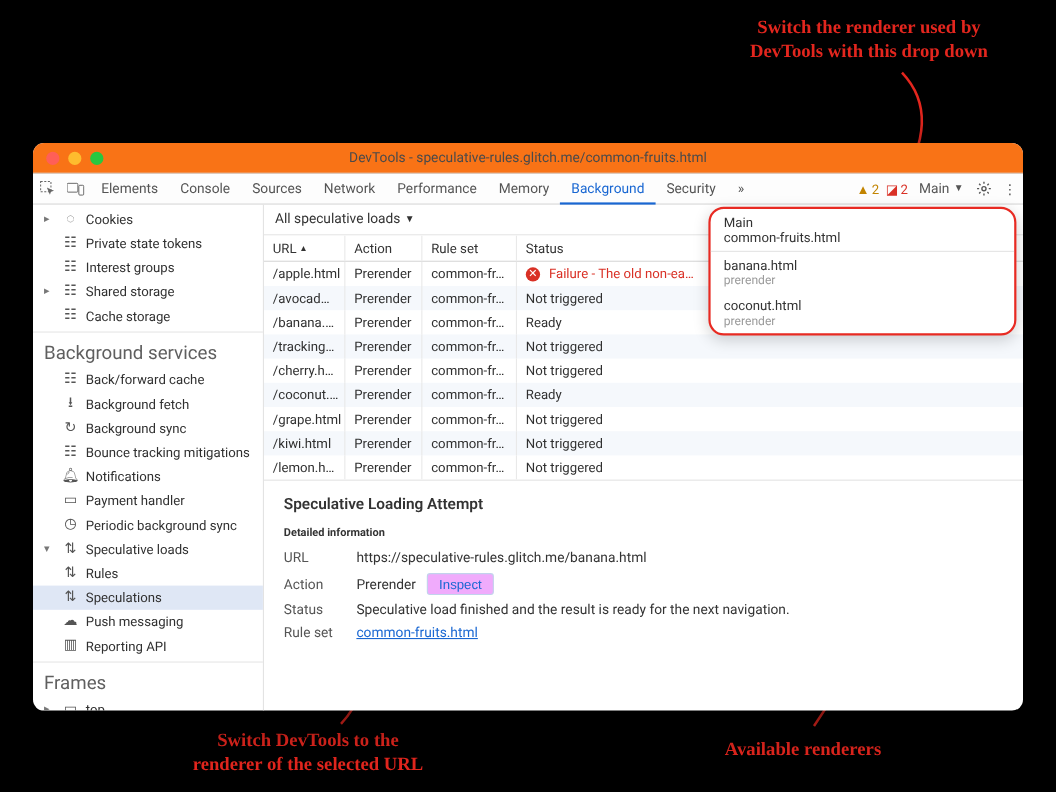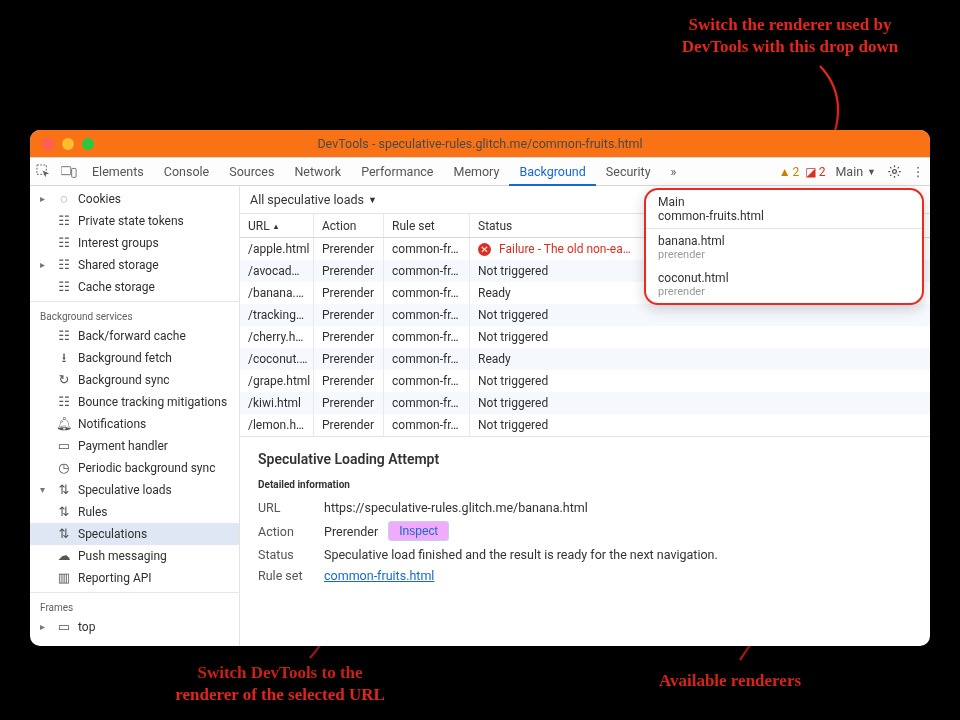--- a/index.html
+++ b/index.html
@@ -80,21 +80,21 @@
     min-height: 0;
   }
   .sidebar {
     width: 210px;
     border-right: 1px solid #e3e3e3;
     overflow-y: auto;
     padding: 2px 0 2px 0;
     font-size: 12px;
     color: #303030;
   }
-  .sb-group { font-size: 10px; color:#5f5f5f; padding: 6px 10px 3px; }
+  .sb-group { font-size: 17px; color:#5f5f5f; padding: 6px 10px 3px; }
   .sb-item {
     display: flex; align-items: center; gap: 6px;
     padding: 2px 0 2px 10px;
     line-height: 18px;
     white-space: nowrap;
   }
   .sb-item.sel { background:#dfe7f5; }
   .sb-item .tw { width:10px; color:#777; font-size:10px; }
   .sb-item .ic { width:16px; text-align:center; color:#555; font-size:13px; }
   .sb-divider { height:1px; background:#e6e6e6; margin:3px 0; }

